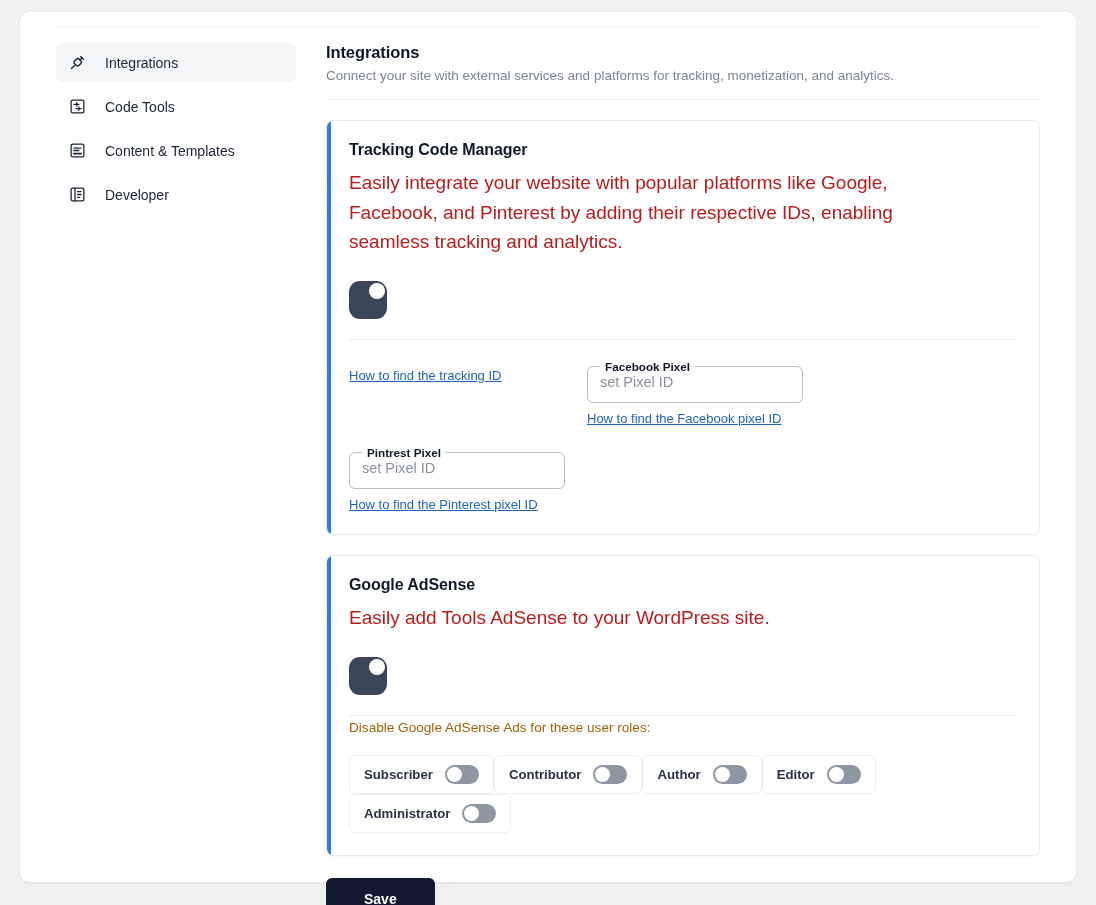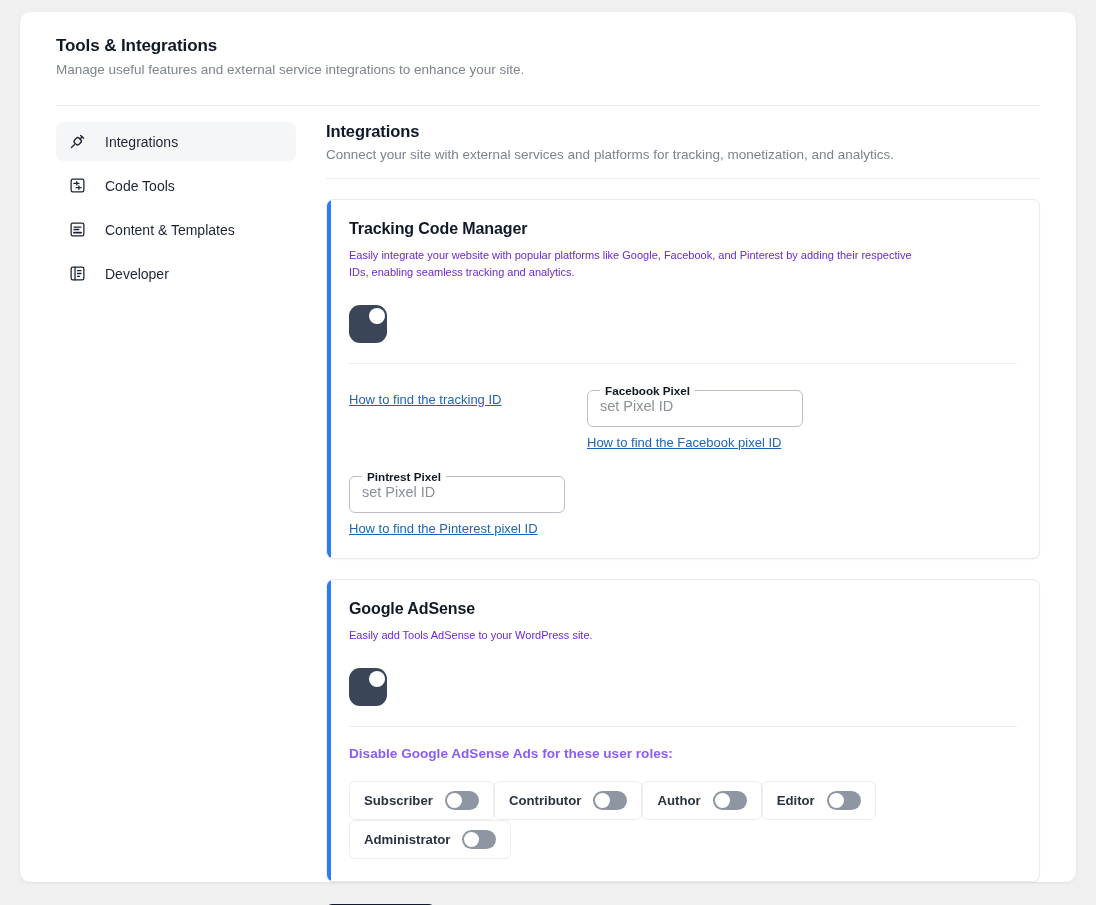--- a/index.html
+++ b/index.html
@@ -117,22 +117,22 @@
     flex-direction: column;
   }
   .card-head-text { flex: 1; }
   .card-title {
     font-size: 16px;
     font-weight: bold;
     color: #101828;
     letter-spacing: -0.1px;
   }
   .card-desc {
-    font-size: 11px;
-    color: #6d28d9;
+    font-size: 19px;
+    color: #b91c1c;
     margin-top: 9px;
     line-height: 1.56;
     max-width: 570px;
   }
 
   
   .toggle-lg {
     width: 38px; height: 21px;
     border-radius: 11px;
     background: #3b4558;
@@ -188,23 +188,23 @@
     margin-top: 8px;
     font-size: 13px;
     color: #2163ba;
     text-decoration: underline;
     cursor: pointer;
   }
 
   
   .roles-title {
     font-size: 13.6px;
-    font-weight: bold;
-    color: #8b5cf6;
-    margin-top: 19px;
+    font-weight: normal;
+    color: #a16207;
+    margin-top: 4px;
   }
   .roles-grid {
     display: flex;
     flex-wrap: wrap;
     margin-top: 20px;
     max-width: 600px;
   }
   .role-chip {
     display: inline-flex;
     align-items: center;
@@ -249,24 +249,20 @@
     padding: 0 38px;
     height: 42px;
     cursor: pointer;
   }
 </style>
 </head>
 <body>
 
 <div class="page-card">
 
-  <div class="page-header">
-    <div class="page-title">Tools &amp; Integrations</div>
-    <div class="page-subtitle">Manage useful features and external service integrations to enhance your site.</div>
-  </div>
   <div class="header-divider"></div>
 
   <div class="body-row">
 
     <div class="sidebar">
 
       <div class="sidebar-item active">
         <span class="s-icon">
           <svg width="17" height="17" viewBox="0 0 24 24" fill="none" stroke="currentColor" stroke-width="1.9" stroke-linecap="round" stroke-linejoin="round">
             <path d="M16.5 3.5l4 4"></path>

